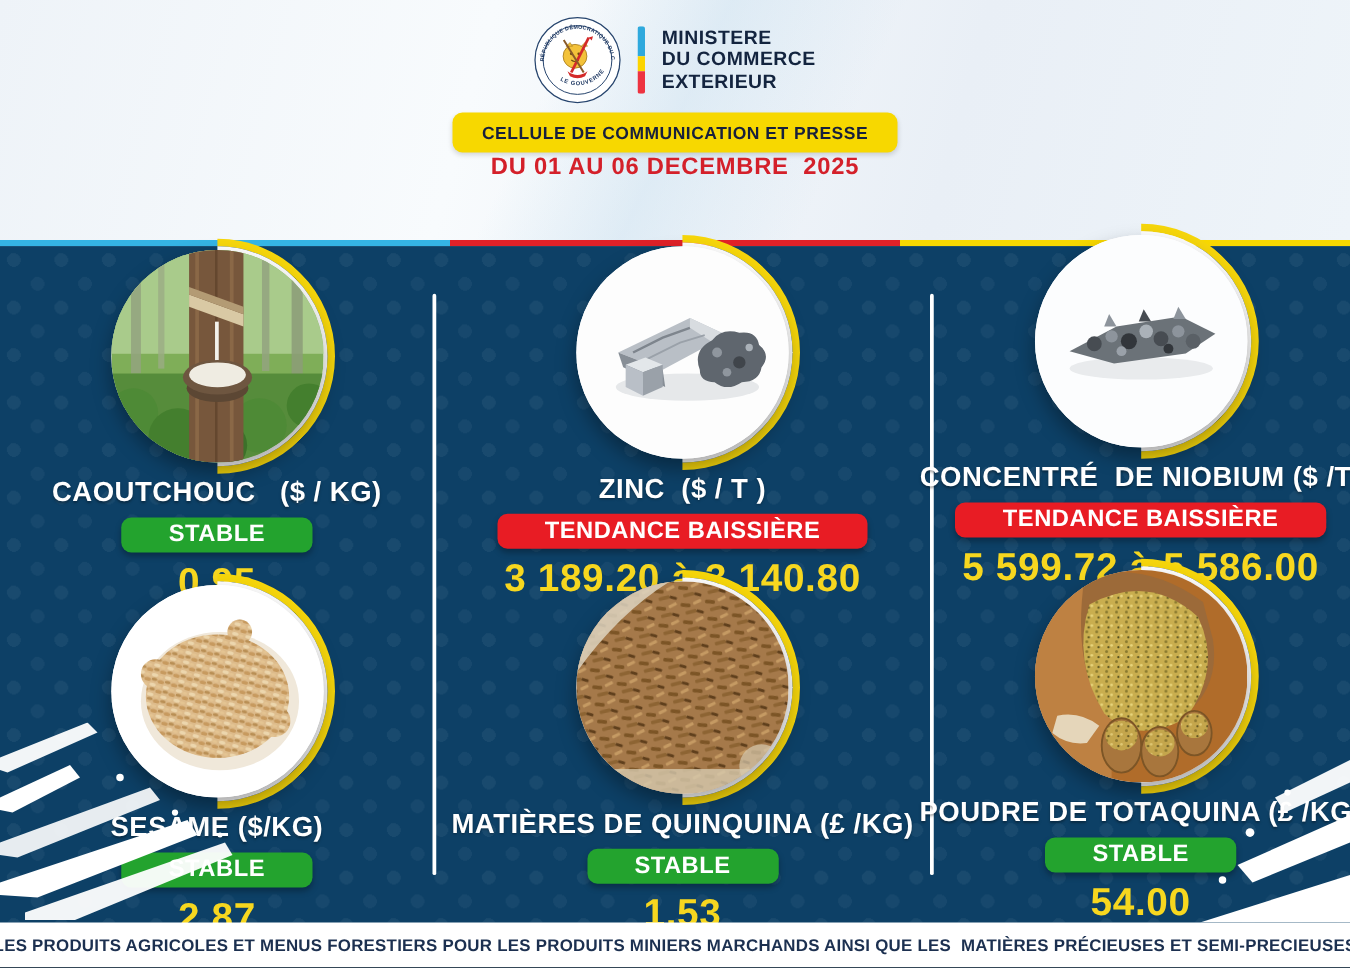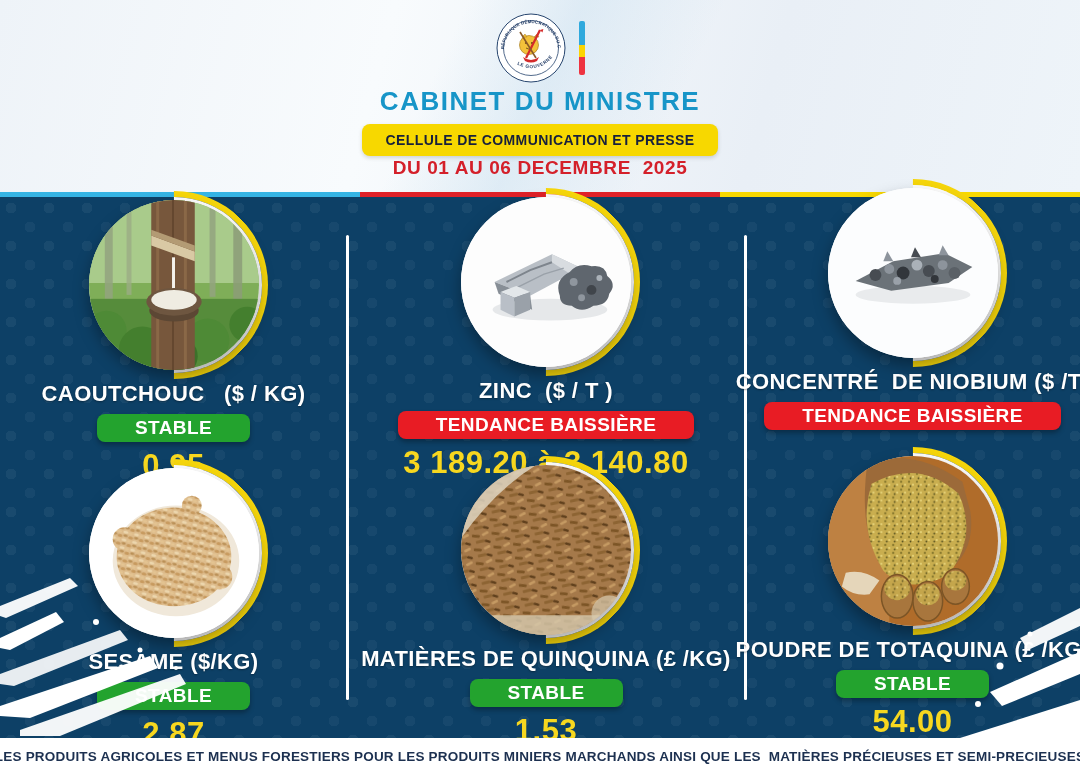--- a/index.html
+++ b/index.html
@@ -114,22 +114,26 @@
         <line x1="44" y1="17" x2="30" y2="45" stroke="#d42a2a" stroke-width="2.2"></line>
         <path d="M44,17 l3.4,-1 -1,3.4 z" fill="#d42a2a"></path>
         <line x1="24" y1="19" x2="40" y2="45" stroke="#8a5a28" stroke-width="1.6"></line>
         <path d="M27,44 q8,6 16,0 l-2,4 q-6,3 -12,0 z" fill="#d42a2a"></path>
       </svg>
       <div class="flag-stripe">
         <span class="fs-b"></span>
           <span class="fs-y"></span>
           <span class="fs-r"></span>
       </div>
+      <div class="ministry">
+        <div>MINISTERE</div>
+        <div>DU COMMERCE</div>
+        <div>EXTERIEUR</div>
+      </div>
     </div>
-    <div class="cabinet">CABINET DU MINISTRE</div>
     <div class="banner">CELLULE DE COMMUNICATION ET PRESSE</div>
     <div class="date-range">DU 01 AU 06 DECEMBRE  2025</div>
     <div class="tricolor">
       <span class="tc-c"></span>
         <span class="tc-r"></span>
         <span class="tc-y"></span>
     </div>
   </div>
 
   <div class="bodyzone">
@@ -222,20 +226,21 @@
             <circle cx="70" cy="94" r="4" fill="#9aa1a9"></circle>
             <circle cx="108" cy="92" r="4" fill="#32363b"></circle>
             <polygon points="56,74 60,64 66,74" fill="#8d949c"></polygon>
             <polygon points="84,70 88,60 94,70" fill="#474c52"></polygon>
             <polygon points="112,68 116,58 122,68" fill="#8d949c"></polygon>
           </svg>
             </div>
         </div>
         <div class="pname">CONCENTRÉ  DE NIOBIUM ($ /T)</div>
         <div class="pill pill-red">TENDANCE BAISSIÈRE</div>
+        <div class="pval">5 599.72 à 5 586.00</div>
       </div>
 
       <div class="cell c1">
         <div class="photo-wrap">
           <span class="ring ring-y"></span>
           <span class="ring ring-w"></span>
           <div class="photo">
               <svg viewBox="0 0 172 172">
             <defs>
               <pattern id="ses" width="11" height="8" patternUnits="userSpaceOnUse" patternTransform="rotate(14)">

